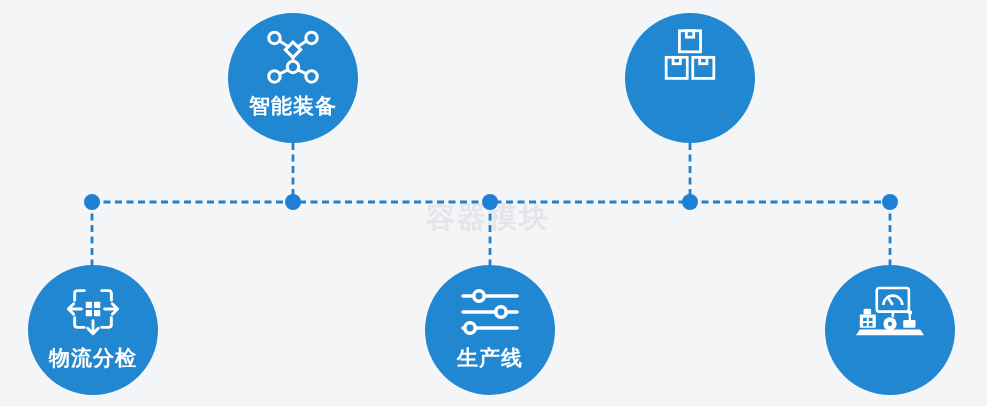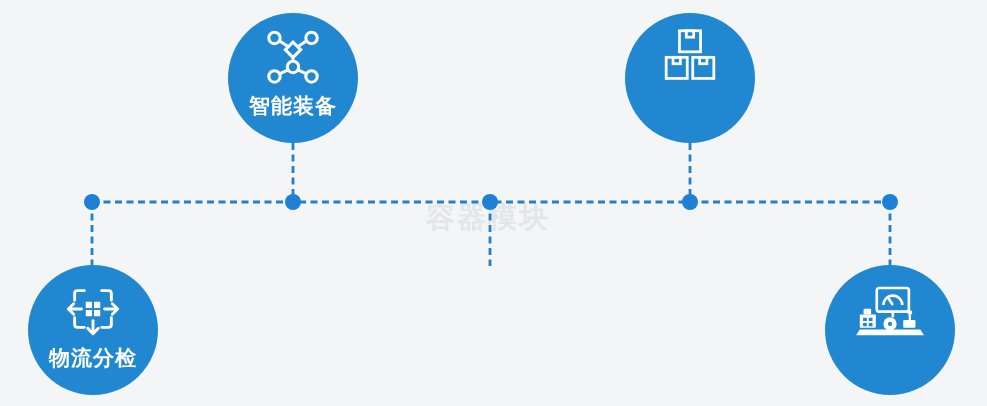--- a/index.html
+++ b/index.html
@@ -120,20 +120,37 @@
           <rect x="22.5" y="22.5" width="6.5" height="6.5"></rect>
           <rect x="31" y="22.5" width="6.5" height="6.5"></rect>
           <rect x="22.5" y="31" width="6.5" height="6.5"></rect>
           <rect x="31" y="31" width="6.5" height="6.5"></rect>
         </g>
       </svg>
     </span>
     <span class="label">物流分检</span>
   </div>
 
+  <div class="node n-production">
+    <span class="icon sliders">
+      <svg width="64" height="48" viewBox="0 0 64 48">
+        <g stroke="#fff" stroke-width="3.6" stroke-linecap="round" fill="none">
+          <line x1="5" y1="8" x2="59" y2="8"></line>
+          <line x1="5" y1="24" x2="59" y2="24"></line>
+          <line x1="5" y1="40" x2="59" y2="40"></line>
+        </g>
+        <g stroke="#fff" stroke-width="3.6" fill="#2187d0">
+          <circle cx="21" cy="8" r="5.2"></circle>
+          <circle cx="43" cy="24" r="5.2"></circle>
+          <circle cx="12" cy="40" r="5.2"></circle>
+        </g>
+      </svg>
+    </span>
+    <span class="label">生产线</span>
+  </div>
 
   <div class="node n-painting">
     <span class="icon machine">
       <svg width="68" height="55" viewBox="0 0 72 58">
         <g stroke="#fff" stroke-width="2.8" fill="none">
           <rect x="22" y="2" width="34" height="25" rx="2.5"></rect>
           <path d="M29,20 A10,10 0 0 1 49,20"></path>
           <line x1="39" y1="20" x2="33.5" y2="11.5"></line>
           <line x1="39" y1="27" x2="39" y2="33"></line>
         </g>

